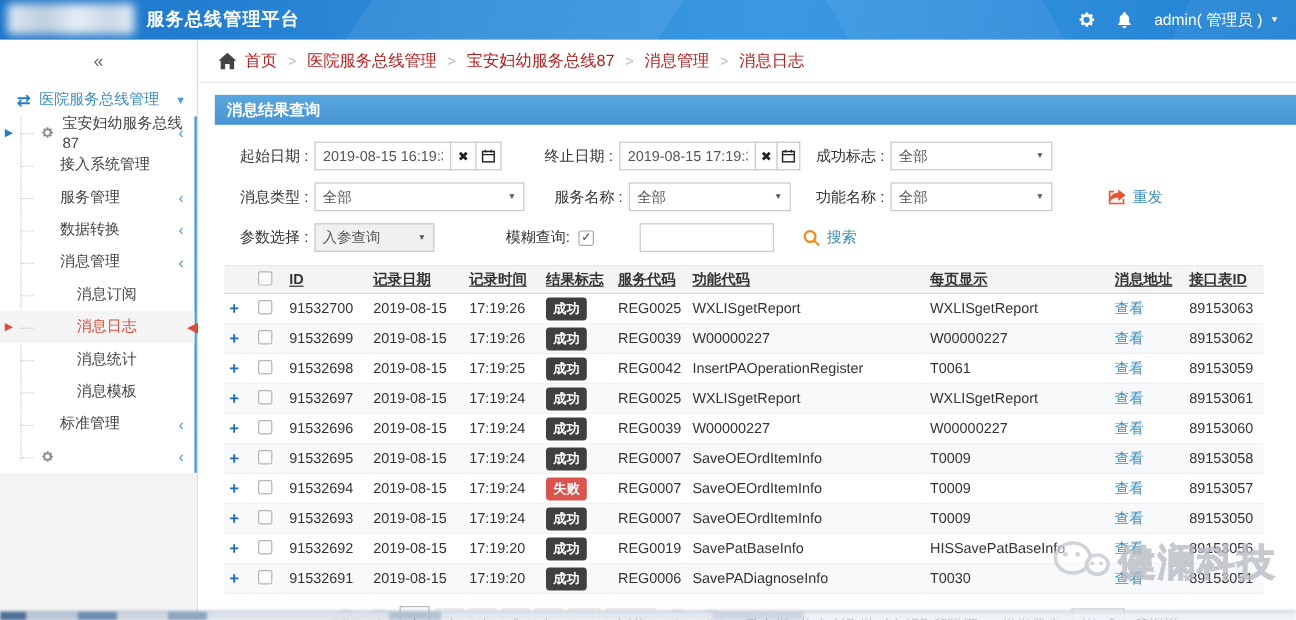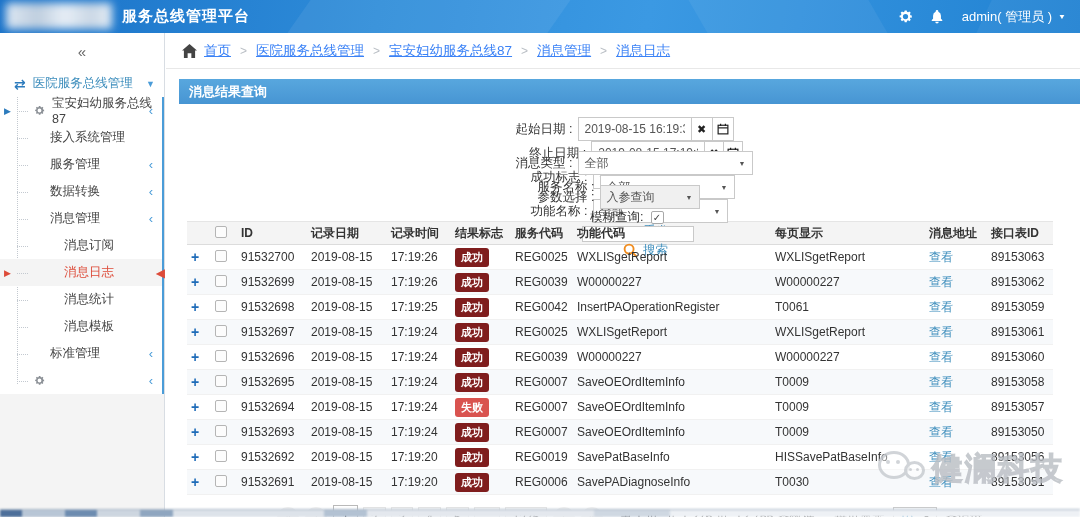--- a/index.html
+++ b/index.html
@@ -46,53 +46,53 @@
   .arrow-r { position:absolute; right:-3px; font-size:12px; color:#dd4b39; }
   .sub { position:relative; border-right:2px solid #4a9cd8; }
   .sub::before { content:""; position:absolute; left:17px; top:0; bottom:10px; border-left:1px dotted #c3c9d0;}
   .sub .mi::before { content:""; position:absolute; left:17px; width:11px; top:50%; border-top:1px dotted #c3c9d0;}
   .sidebar-rest { flex:1; background:#f4f4f4; }
   
   .main { position:absolute; left:166px; top:33px; right:0; bottom:0; background:#fff; }
   .breadcrumb { height:36px; display:flex; align-items:center; padding-left:16px;
     border-bottom:1px solid #e8e8e8; font-size:13.5px; }
   .breadcrumb .home-icon { margin-right:7px; display:flex; }
-  .breadcrumb .bc-item { color:#3b82f6;text-decoration:underline; }
+  .breadcrumb .bc-item { color:#b91c1c; }
   .breadcrumb .sep { color:#b9bec4; margin:0 9px; font-size:12px; }
   .panel { margin:10px 0 0 13px; }
   .panel-header { height:25px; background:linear-gradient(#58a7de,#4795d3); color:#fff; font-size:13px;
     font-weight:bold; display:flex; align-items:center; padding-left:10px; }
   
   .filters { padding:13px 0 2px 8px; }
-  .frow { display:flex; align-items:center; height:26px; margin-bottom:8px;flex-direction:column; }
+  .frow { display:flex; align-items:center; height:26px; margin-bottom:8px; }
   .fgroup { display:flex; align-items:center; }
   .g1 { width:262px; } .g2 { width:218px; } .g3 { width:232px; }
   .flabel { width:70px; text-align:right; margin-right:5px; font-size:12.5px; color:#333; white-space:nowrap; }
   .txt { height:24px; border:1px solid #c9c9c9; font-size:12px; color:#555; padding:0 6px; background:#fff; outline:none; }
   .date-input { width:114px; }
   .addon { width:22px; height:24px; border:1px solid #c9c9c9; margin-left:-1px; display:flex; align-items:center;
     justify-content:center; background:#fff; cursor:pointer; }
   .x-glyph { font-size:11px; font-weight:bold; color:#222; }
   .sel { height:24px; border:1px solid #c9c9c9; background:#fff; display:flex; align-items:center;
     justify-content:space-between; padding:0 6px; font-size:12px; color:#555; cursor:pointer; }
   .sel .sel-caret { font-size:7px; color:#555; margin-left:6px; }
   .sel.gray { background:#f0f0f0; }
   .w175 { width:175px; } .w135 { width:135px; } .w180 { width:180px; } .w100 { width:100px; } .w112 { width:112px; }
   .cb-box { width:13px; height:13px; border:1px solid #a9a9a9; border-radius:2px; background:#fff;
     display:inline-flex; align-items:center; justify-content:center; font-size:10px; color:#444; margin-left:2px; cursor:pointer;}
   .action-link { display:flex; align-items:center; gap:5px; color:#3c8dbc; font-size:12.5px; cursor:pointer; } .ml24 { margin-left:24px; } .ml8 { margin-left:8px; }
   
   .tbl { width:866px; margin-left:8px; border-collapse:collapse; table-layout:fixed; font-size:12px; color:#333; }
   .tbl th { background:#f4f4f4; height:23px; text-align:left; font-weight:bold;
-    border-top:1px solid #e5e5e5; border-bottom:1px solid #dcdcdc; padding:0 4px; }
+    border-top:1px solid #e5e5e5; border-bottom:1px solid #dcdcdc; padding:0 4px;text-decoration:underline; }
   .tbl td { height:25px; padding:0 4px; border-bottom:1px solid #f1f1f1; overflow:hidden; white-space:nowrap; }
   .tbl tbody tr.alt td { background:#f7f9fb; }
   .badge { display:inline-block; min-width:28px; text-align:center; padding:2px 6px; border-radius:3px;
     color:#fff; font-size:11px; font-weight:bold; }
-  .badge.ok { background:#7f1d1d; } .badge.fail { background:#d9534f; }
+  .badge.ok { background:#404040; } .badge.fail { background:#d9534f; }
   .plus { color:#1e6bb8; font-weight:bold; font-size:14px; cursor:pointer; }
   .cb { width:12px; height:12px; border:1px solid #b5b5b5; border-radius:2px; background:#fcfcfc; display:inline-block; cursor:pointer;}
   .view { color:#3c8dbc; cursor:pointer;margin-top:47px; }
   
   .pager { display:flex; align-items:center; justify-content:center; margin-top:10px; font-size:12.5px;
     color:#333; gap:6px; }
   .pbtn { width:22px; height:22px; border-radius:50%; background:#f0f0f0; color:#999; display:flex;
     align-items:center; justify-content:center; font-size:11px; cursor:pointer; }
   .pnum { min-width:12px; padding:3px 7px; background:#fafafa; border:1px solid #e6e6e6; color:#555;
     text-align:center; font-size:12px; cursor:pointer; }

